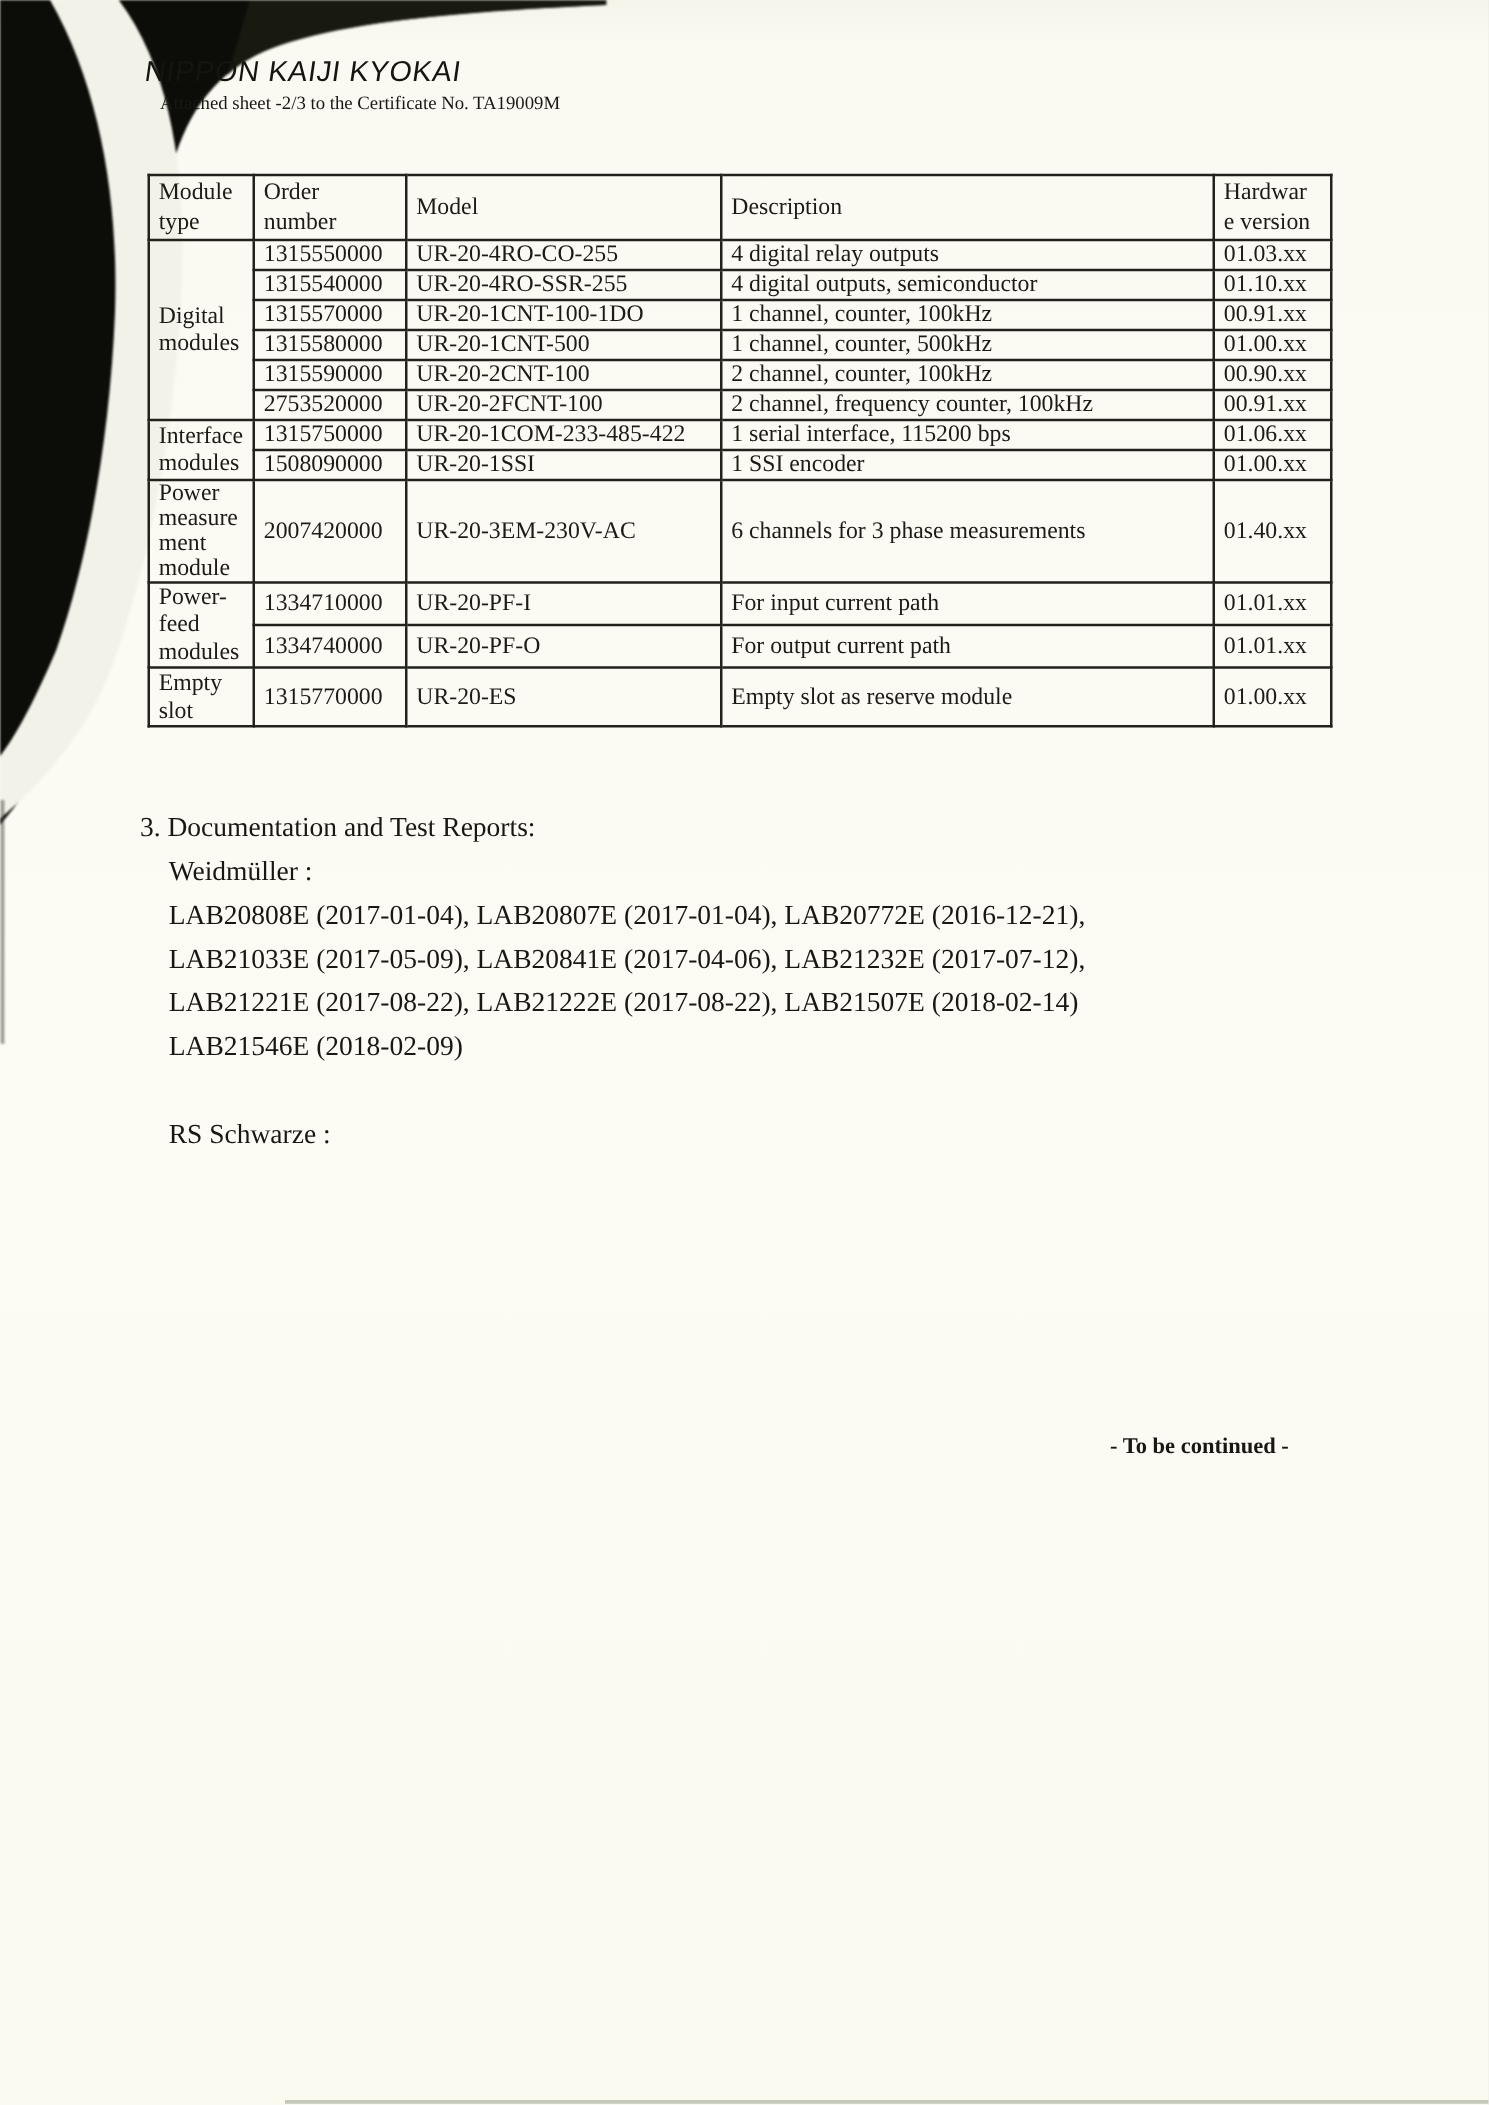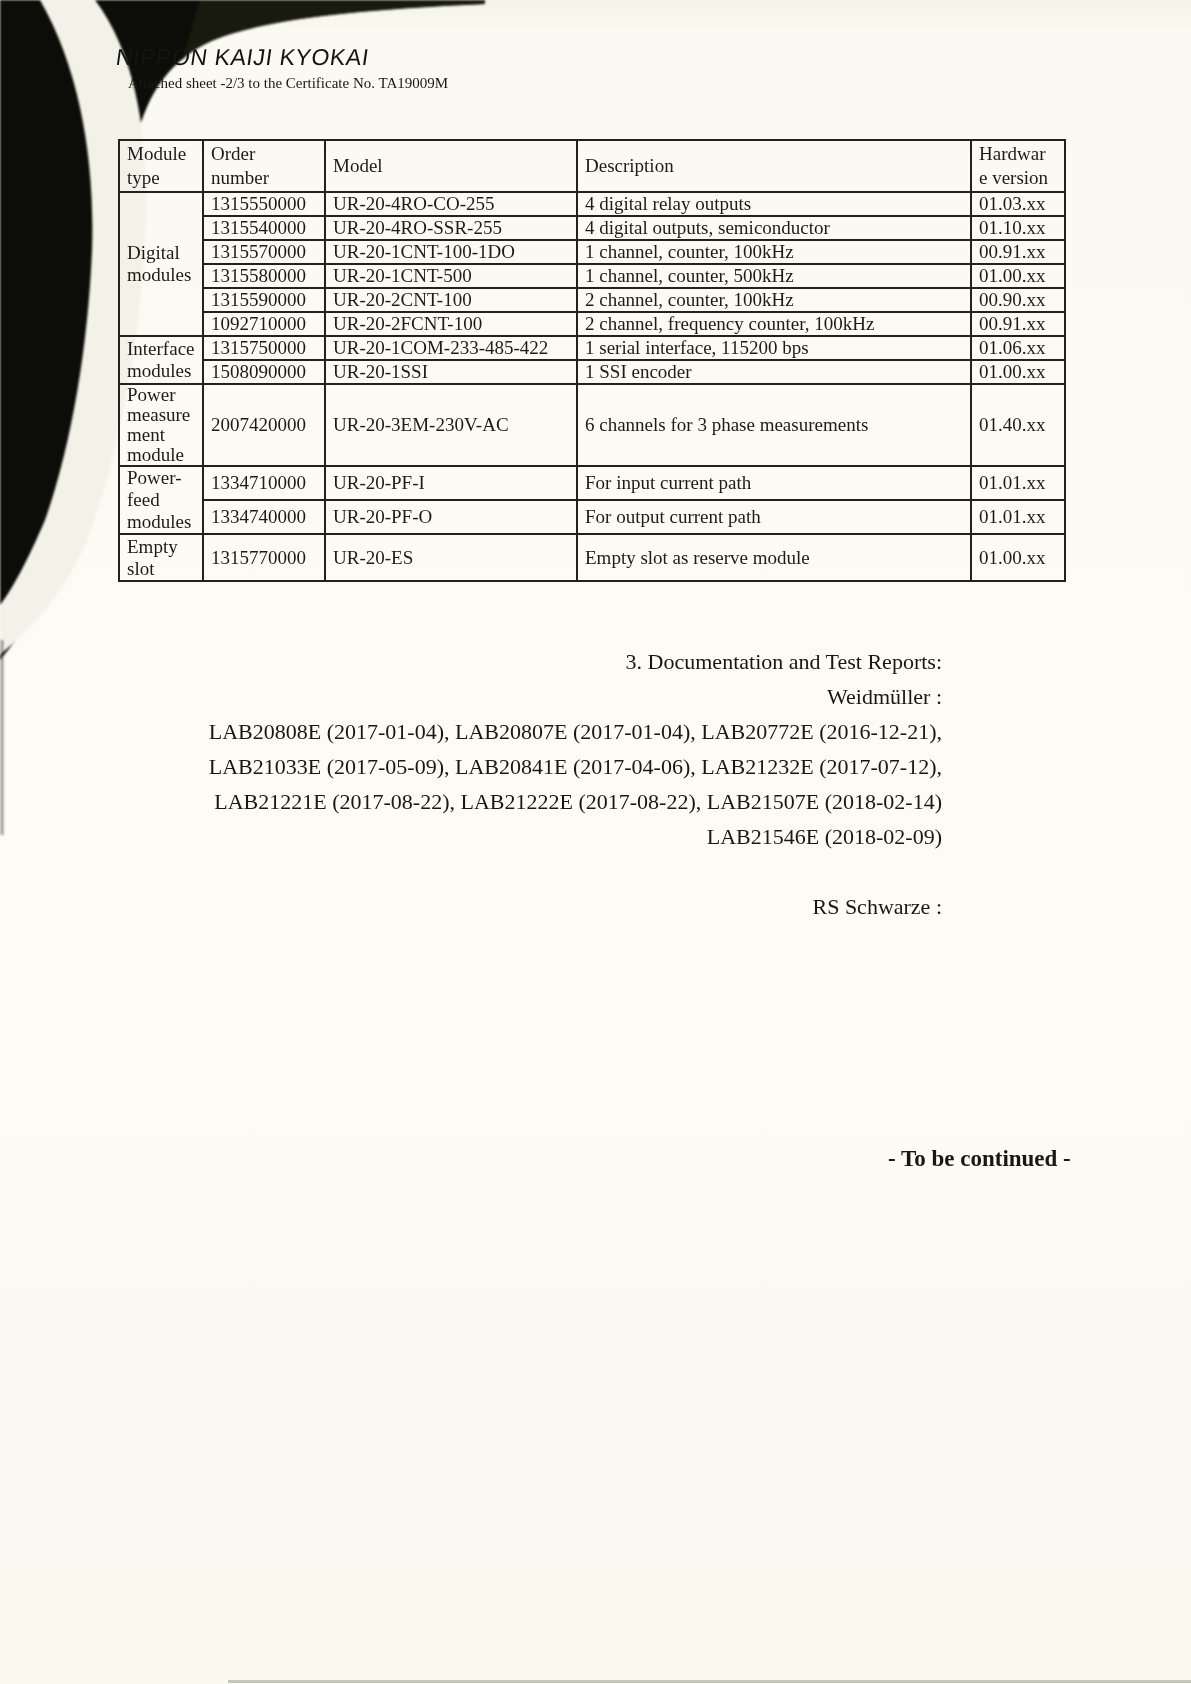--- a/index.html
+++ b/index.html
@@ -43,26 +43,26 @@
   tr.r-digital{height:23px;}
   tr.r-interface{height:22px;}
   tr.r-power{height:82px;}
   tr.r-pf{height:33px;}
   tr.r-empty{height:47px;margin-left:36px;}
   
   .docs{
     position:absolute;left:112px;top:644px;width:830px;
     font-size:22px;line-height:35px;color:#181813;
   }
-  .docs .line{white-space:nowrap;text-align:right;}
+  .docs .line{white-space:nowrap;}
   .docs .indent{margin-left:23px;}
   .docs .spacer{height:35px;}
   .continued{
     position:absolute;left:888px;top:1146px;
-    font-size:23px;font-weight:bold;color:#181813;white-space:nowrap;
+    font-size:18px;font-weight:bold;color:#181813;white-space:nowrap;
   }
   .bottom-strip{
     position:absolute;left:228px;right:0;bottom:1px;height:3px;
     background:#b5bcae;opacity:.8;
   }
 </style>
 </head>
 <body>
 
 <div id="page">
@@ -139,21 +139,21 @@
         <td>1 channel, counter, 500kHz</td>
         <td>01.00.xx</td>
       </tr>
       <tr class="r-digital">
         <td>1315590000</td>
         <td>UR-20-2CNT-100</td>
         <td>2 channel, counter, 100kHz</td>
         <td>00.90.xx</td>
       </tr>
       <tr class="r-digital">
-        <td>1092710000</td>
+        <td>2753520000</td>
         <td>UR-20-2FCNT-100</td>
         <td>2 channel, frequency counter, 100kHz</td>
         <td>00.91.xx</td>
       </tr>
       <tr class="r-interface">
         <td class="cell-type" rowspan="2">Interface
 modules</td>
         <td>1315750000</td>
         <td>UR-20-1COM-233-485-422</td>
         <td>1 serial interface, 115200 bps</td>

